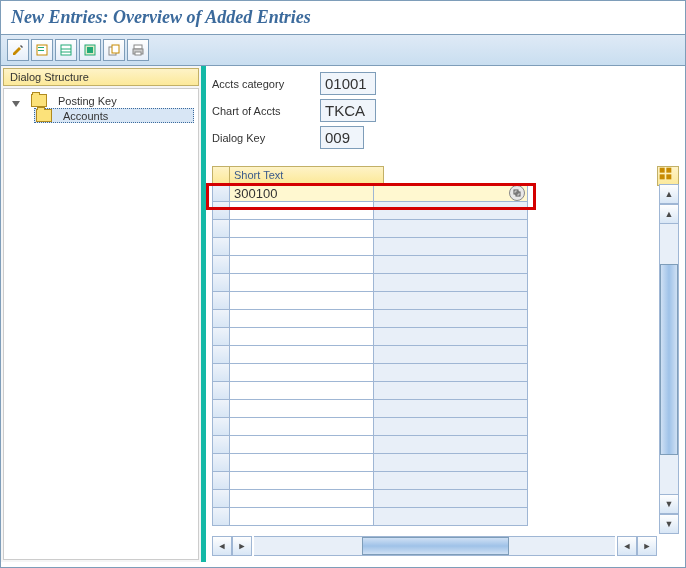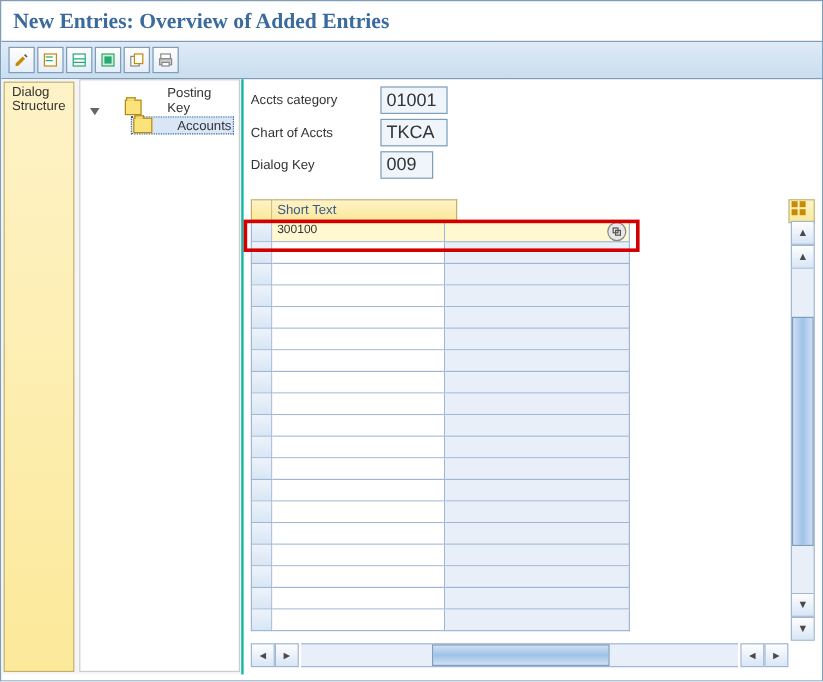--- a/index.html
+++ b/index.html
@@ -1,46 +1,46 @@
 <!DOCTYPE html>
 <html><head>
 <meta charset="utf-8">
 <style>
   html,body{margin:0;padding:0;font-family:Arial,Helvetica,sans-serif;font-size:11px;background:#fff;color:#333}
   .window{width:686px;height:568px;border:1px solid #7e9db9;box-sizing:border-box;position:relative;overflow:hidden}
-  .title{font-family:Georgia,serif;font-weight:bold;font-size:18px;color:#3b6a9c;padding:6px 10px 6px 10px}
+  .title{font-family:Georgia,serif;font-style:italic;font-weight:bold;font-size:18px;color:#3b6a9c;padding:6px 10px 6px 10px}
   .title-rule{height:1px;background:#7e9db9;margin:0}
   .toolbar{background:linear-gradient(#dfeaf6,#c9def0);border-bottom:1px solid #7e9db9;padding:4px 6px;display:flex;gap:2px}
   .tbtn{width:20px;height:20px;border:1px solid #7e9db9;background:linear-gradient(#fefefe,#e6eef9);display:flex;align-items:center;justify-content:center;cursor:pointer}
   .tbtn svg{width:14px;height:14px}
   .body{display:flex;height:calc(100% - 70px)}
-  .sidebar{width:200px;border-right:2px solid #14b8a6;background:#f5f5f5;display:flex;flex-direction:row}
+  .sidebar{width:200px;border-right:5px solid #14b8a6;background:#f5f5f5;display:flex;flex-direction:column}
   .side-head{background:linear-gradient(#fef3c7,#fce99a);border:1px solid #c2b067;padding:2px 6px;font-size:11px;color:#333;margin:2px}
   .tree{flex:1;background:#fff;margin:0 2px 2px 2px;border:1px solid #ccc;padding:4px;font-size:11px}
-  .tree-row{display:flex;align-items:flex-end;gap:21px;padding:1px 2px;cursor:pointer}
+  .tree-row{display:flex;align-items:flex-end;gap:11px;padding:1px 2px;cursor:pointer}
   .tree-row.sel{background:#d8e6f5;border:1px dotted #3b6a9c;padding:0 1px}
-  .tree-row.child{margin-left:38px}
+  .tree-row.child{margin-left:26px}
   .triang{width:0;height:0;border-left:4px solid transparent;border-right:4px solid transparent;border-top:6px solid #666;margin-left:2px}
   .folder{width:14px;height:11px;background:#fce27a;border:1px solid #b08a1f;position:relative}
   .folder:before{content:'';position:absolute;top:-3px;left:0;width:6px;height:2px;background:#fce27a;border:1px solid #b08a1f;border-bottom:none}
   .main{flex:1;padding:6px;position:relative}
   .form-row{display:flex;align-items:center;margin-bottom:4px;gap:8px}
   .flabel{width:100px;color:#333}
   .finput{border:1px solid #7e9db9;background:#f0f5fb;padding:2px 4px;width:46px;font-size:15px;text-align:left;color:#333}
   .grid-wrap{position:absolute;top:100px;left:6px;right:6px;bottom:6px}
   .grid-head{display:flex}
   .gh-sel{width:16px;background:linear-gradient(#fef3c7,#fce99a);border:1px solid #c2b067}
   .gh-cell{background:linear-gradient(#fef3c7,#fce99a);border:1px solid #c2b067;border-left:none;padding:2px 4px;color:#3b5a8a;font-size:11px}
   .gh-gl{width:135px}
   .gh-st{width:145px}
   .settings-btn{position:absolute;right:0;top:0;width:20px;height:18px;border:1px solid #c2b067;background:linear-gradient(#fef3c7,#fce99a);display:flex;align-items:center;justify-content:center;cursor:pointer}
   .grid-body{position:relative}
   .grow{display:flex;height:18px}
   .gsel{width:16px;background:linear-gradient(#eef3fa,#d8e6f5);border:1px solid #9fb6d4;border-top:none}
-  .gcell{border:1px solid #9fb6d4;border-left:none;border-top:none;padding:2px 4px;font-size:10px;background:#fff}
+  .gcell{border:1px solid #9fb6d4;border-left:none;border-top:none;padding:2px 4px;font-size:13px;background:#fff}
   .gcell.gl{width:135px}
   .gcell.st{width:145px;background:#e8eff8}
   .grow.first .gcell.gl{background:#fff8d0}
   .grow.first .gcell.st{background:#fff8d0;position:relative}
   .f4{position:absolute;right:2px;top:1px;width:14px;height:14px;border:1px solid #888;border-radius:50%;background:#e8e8e8;display:flex;align-items:center;justify-content:center;cursor:pointer}
   .f4 svg{width:8px;height:8px}
   .highlight{position:absolute;border:3px solid #d40000;pointer-events:none}
   .vscroll{position:absolute;right:0;top:18px;width:20px;bottom:22px;display:flex;flex-direction:column}
   .sbtn{width:18px;height:18px;border:1px solid #9fb6d4;background:linear-gradient(#fefefe,#d8e6f5);display:flex;align-items:center;justify-content:center;cursor:pointer}
   .strack{flex:1;background:#e8eff8;border-left:1px solid #9fb6d4;border-right:1px solid #9fb6d4;position:relative}

